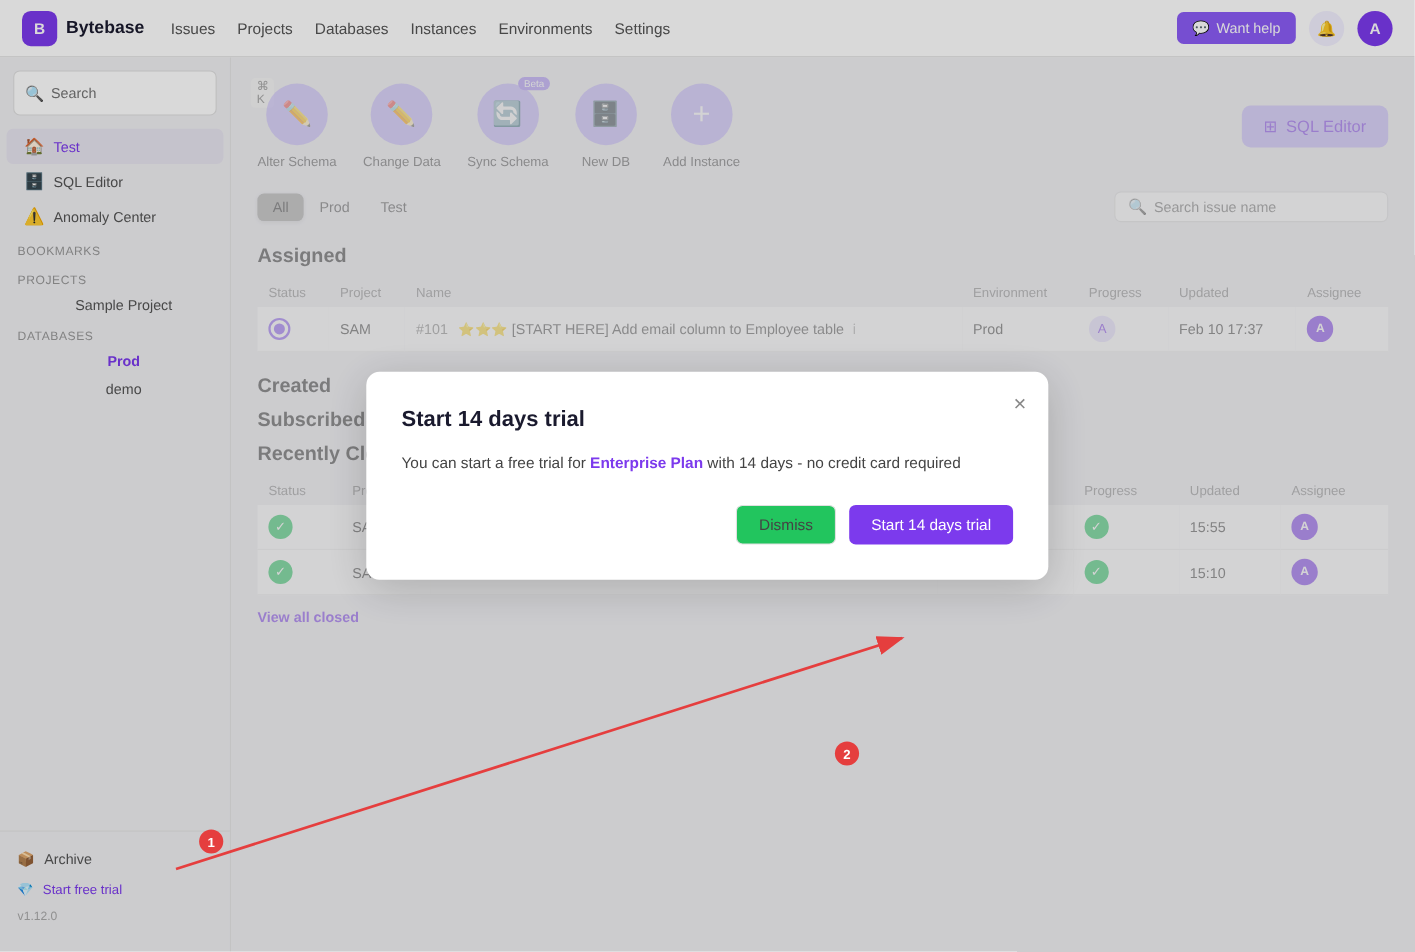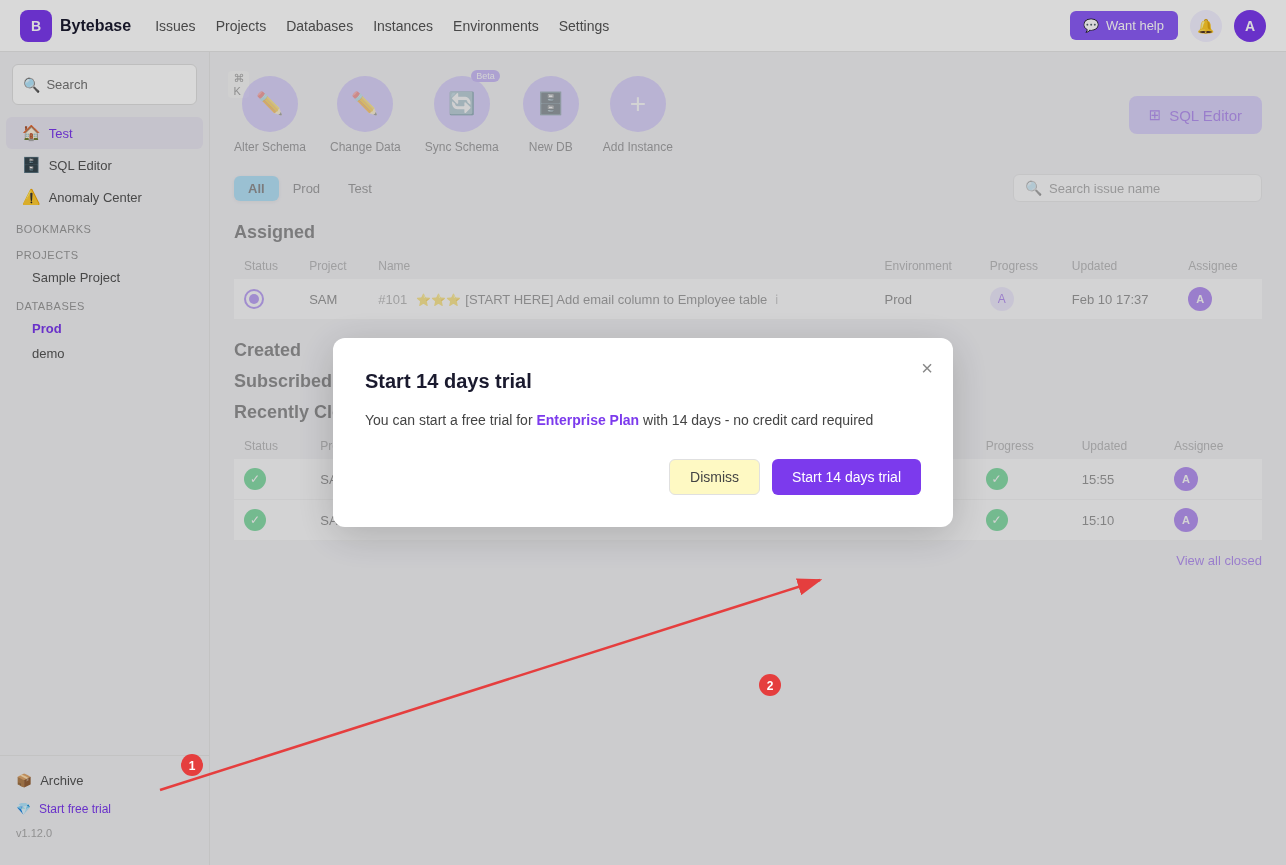--- a/index.html
+++ b/index.html
@@ -39,21 +39,21 @@
     .sidebar-search input { border: none; outline: none; background: transparent; font-size: 13px; flex: 1; color: #555; }
     .sidebar-shortcut { font-size: 11px; color: #aaa; background: #f5f5f5; border-radius: 4px; padding: 1px 5px; }
     .sidebar-item {
       display: flex; align-items: center; gap: 8px; padding: 7px 16px;
       cursor: pointer; border-radius: 6px; margin: 0 6px;
       color: #555; font-size: 13px;
     }
     .sidebar-item.active { background: #e8e5f0; color: #7c3aed; }
     .sidebar-item .icon { font-size: 15px; }
     .sidebar-section { font-size: 11px; color: #999; padding: 10px 16px 4px; text-transform: uppercase; letter-spacing: 0.5px; }
-    .sidebar-sub { padding: 5px 16px 5px 32px; font-size: 13px; cursor: pointer; color: #555; }
+    .sidebar-sub { padding: 5px 16px 5px 32px; font-size: 13px; cursor: pointer; color: #555; text-align: center; }
     .sidebar-sub.active { color: #7c3aed; font-weight: 600; }
     .sidebar-bottom { margin-top: auto; padding: 10px 0; border-top: 1px solid #e5e5e5; }
     .sidebar-footer-item { display: flex; align-items: center; gap: 8px; padding: 7px 16px; font-size: 13px; color: #555; cursor: pointer; }
     .version-text { font-size: 11px; color: #aaa; padding: 4px 16px; }
     .start-trial-link { color: #7c3aed; font-size: 12px; display: flex; align-items: center; gap: 4px; }
 
     
     .main { margin-left: 210px; padding: 24px; flex: 1; min-height: calc(100vh - 52px); }
 
     
@@ -73,40 +73,40 @@
     .sql-editor-btn {
       margin-left: auto; background: #c4b5fd; color: #7c3aed; border: none; border-radius: 8px;
       padding: 10px 20px; font-size: 15px; cursor: pointer; display: flex; align-items: center; gap: 8px; font-weight: 500;
     }
 
     
     .filter-row { display: flex; align-items: center; gap: 0; margin-bottom: 20px; }
     .filter-tab {
       padding: 5px 14px; border-radius: 6px; cursor: pointer; font-size: 13px; color: #555;
     }
-    .filter-tab.active { background: #7dd3fc; color: #333; font-weight: 700; box-shadow: 0 1px 4px rgba(0,0,0,0.1); }
+    .filter-tab.active { background: #a3a3a3; color: #333; font-weight: 400; box-shadow: 0 1px 4px rgba(0,0,0,0.1); }
     .search-issues { margin-left: auto; display: flex; align-items: center; gap: 6px; background: #fff; border: 1px solid #e0e0e0; border-radius: 6px; padding: 5px 12px; }
     .search-issues input { border: none; outline: none; font-size: 13px; color: #555; width: 200px; }
 
     
     .section-title { font-weight: 600; font-size: 18px; color: #333; margin-bottom: 10px; }
 
     
     .data-table { width: 100%; border-collapse: collapse; margin-bottom: 20px; }
     .data-table th { text-align: left; font-size: 12px; color: #888; font-weight: 500; padding: 6px 10px; }
     .data-table td { padding: 8px 10px; font-size: 13px; color: #444; background: #fff; border-bottom: 1px solid #f0f0f0; }
     .data-table tr:first-child td { border-top-left-radius: 0; }
     .status-dot { width: 20px; height: 20px; border-radius: 50%; border: 2px solid #8b5cf6; display: flex; align-items: center; justify-content: center; }
     .status-dot-inner { width: 10px; height: 10px; border-radius: 50%; background: #8b5cf6; }
     .status-check { width: 22px; height: 22px; border-radius: 50%; background: #22c55e; display: flex; align-items: center; justify-content: center; color: #fff; font-size: 12px; }
     .progress-avatar { width: 24px; height: 24px; border-radius: 50%; background: #e8e0ff; display: flex; align-items: center; justify-content: center; font-size: 12px; color: #7c3aed; }
     .assignee-avatar { width: 24px; height: 24px; border-radius: 50%; background: #7c3aed; color: #fff; display: flex; align-items: center; justify-content: center; font-size: 11px; font-weight: 600; }
     .issue-name { color: #555; }
     .issue-num { color: #888; margin-right: 6px; }
-    .view-all { text-align: right; color: #7c3aed; font-size: 13px; cursor: pointer; margin-top: -8px; margin-bottom: 10px; }
+    .view-all { color: #7c3aed; font-size: 13px; cursor: pointer; margin-top: -8px; margin-bottom: 10px; font-weight: bold; }
     .stars { color: #f59e0b; font-size: 12px; }
     .issue-info-icon { color: #aaa; margin-left: 4px; }
 
     
     .blurred { opacity: 0.5; pointer-events: none; }
 
     
     .modal-overlay {
       position: fixed; top: 0; left: 0; right: 0; bottom: 0;
       background: rgba(0,0,0,0.15); z-index: 200;
@@ -119,21 +119,21 @@
     .modal-title { font-size: 20px; font-weight: 600; color: #1a1a2e; margin-bottom: 16px; }
     .modal-body { font-size: 14px; color: #444; line-height: 1.6; margin-bottom: 28px; }
     .modal-body a { color: #7c3aed; font-weight: 600; text-decoration: none; }
     .modal-close {
       position: absolute; top: 20px; right: 20px; background: none; border: none;
       font-size: 20px; color: #888; cursor: pointer; line-height: 1;
     }
     .modal-actions { display: flex; justify-content: flex-end; gap: 12px; }
     .dismiss-btn {
       padding: 9px 20px; border: 1px solid #e0e0e0; border-radius: 6px;
-      background: #fef9c3; font-size: 14px; cursor: pointer; color: #444;
+      background: #22c55e; font-size: 14px; cursor: pointer; color: #444;
     }
     .trial-btn {
       padding: 9px 20px; border: none; border-radius: 6px;
       background: #7c3aed; color: #fff; font-size: 14px; cursor: pointer; font-weight: 500;
     }
   </style>
 </head>
 <body>
 
 <nav class="top-nav">

